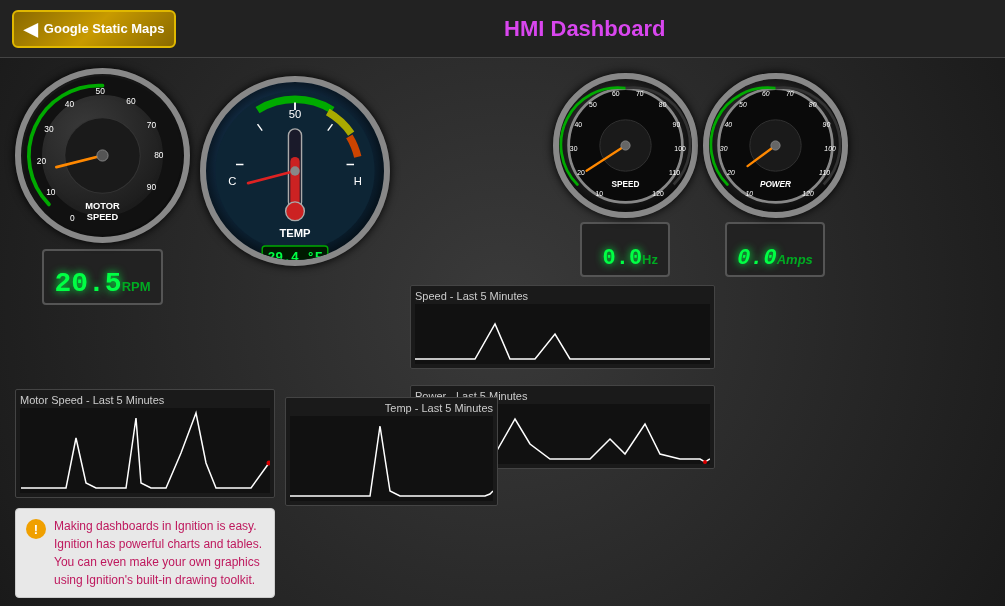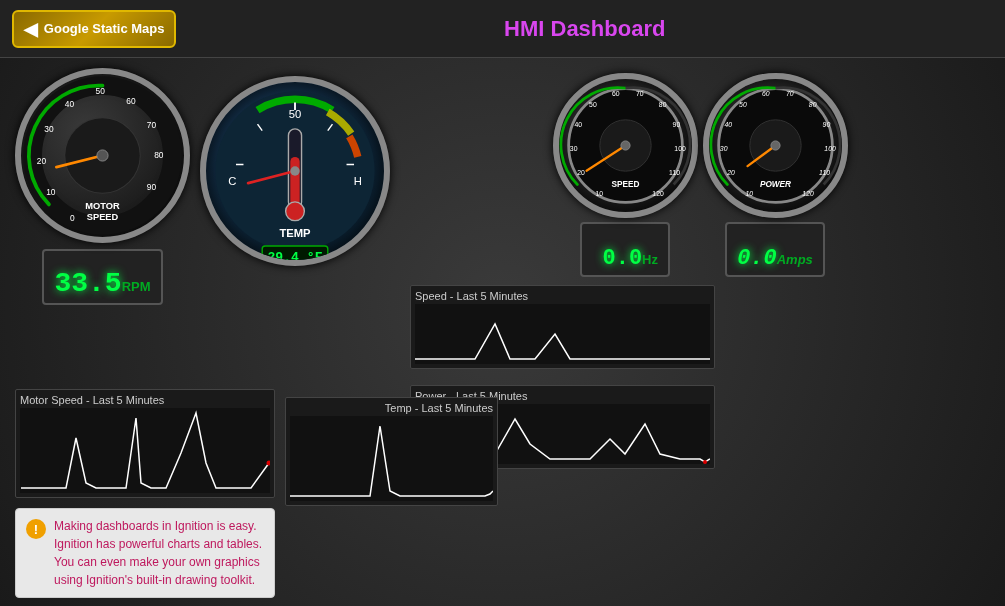--- a/index.html
+++ b/index.html
@@ -222,21 +222,21 @@
         <circle cx="87.5" cy="87.5" r="40" fill="#1a1a1a"></circle>
 
         <line x1="87.5" y1="87.5" x2="38" y2="100" stroke="#ff8800" stroke-width="3" stroke-linecap="round"></line>
         <circle cx="87.5" cy="87.5" r="6" fill="#555" stroke="#888" stroke-width="1"></circle>
 
         <text x="87.5" y="145" fill="white" font-size="10" font-weight="bold" text-anchor="middle" font-family="Arial">MOTOR</text>
         <text x="87.5" y="157" fill="white" font-size="10" font-weight="bold" text-anchor="middle" font-family="Arial">SPEED</text>
       </svg>
     </div>
     <div class="digital-display">
-      <span class="digital-value">33.5</span>
+      <span class="digital-value">20.5</span>
       <span class="digital-unit">RPM</span>
     </div>
   </div>
 
   <div style="display:flex; flex-direction:column; align-items:center; gap:6px; margin-top:8px;">
     <div class="gauge gauge-medium">
       <svg viewBox="0 0 190 190">
 
         <circle cx="95" cy="95" r="85" fill="#0d2535" stroke="none"></circle>
 

